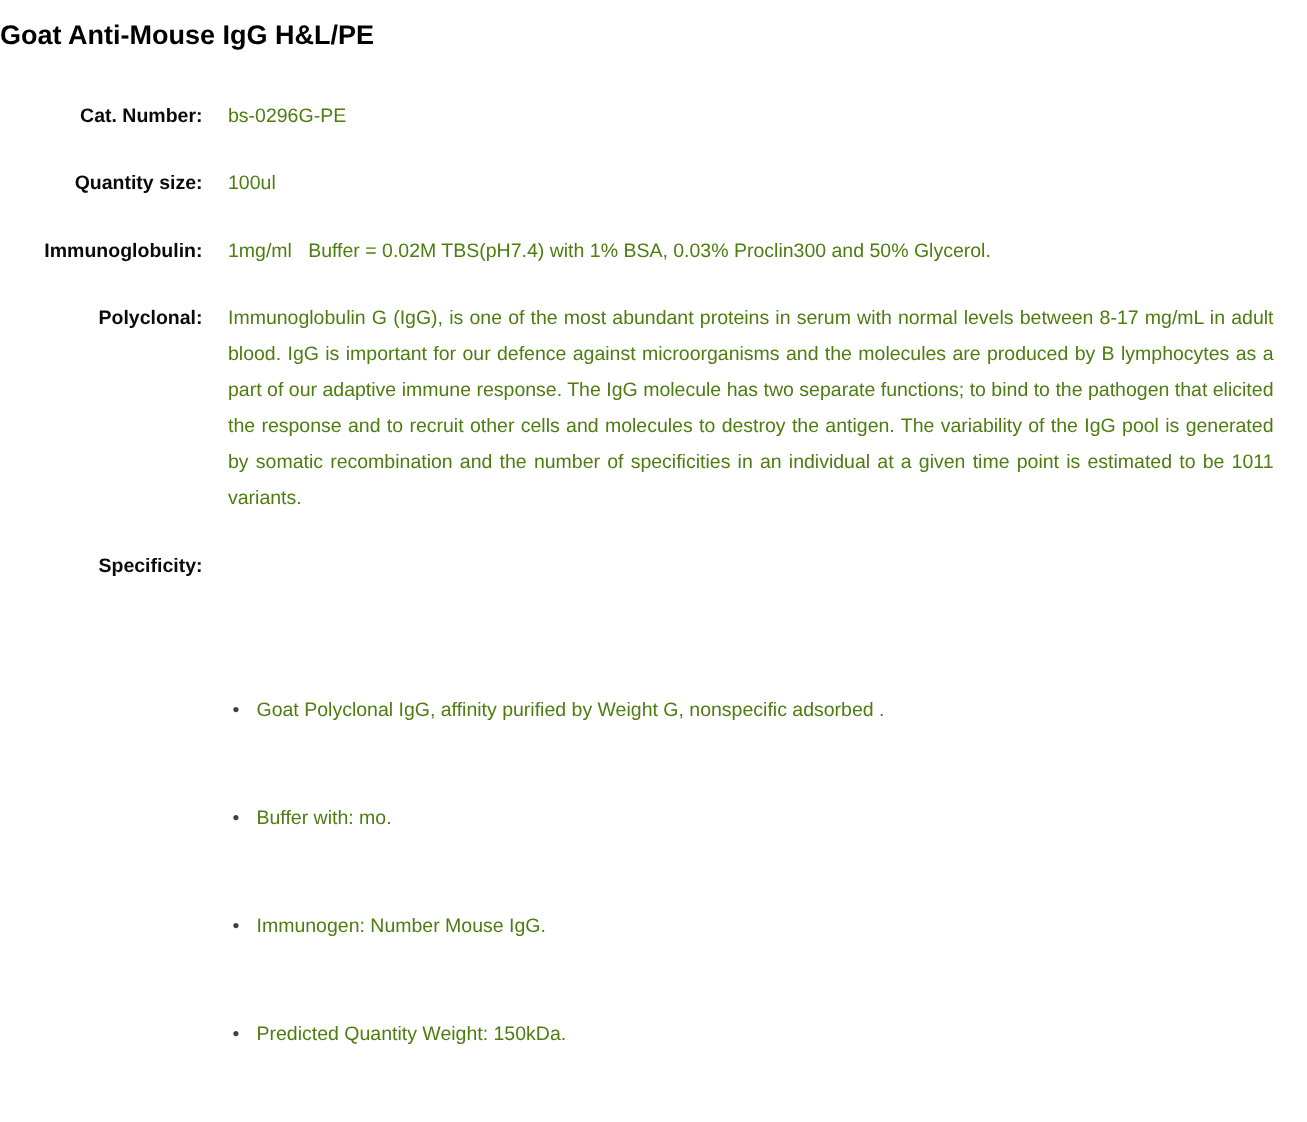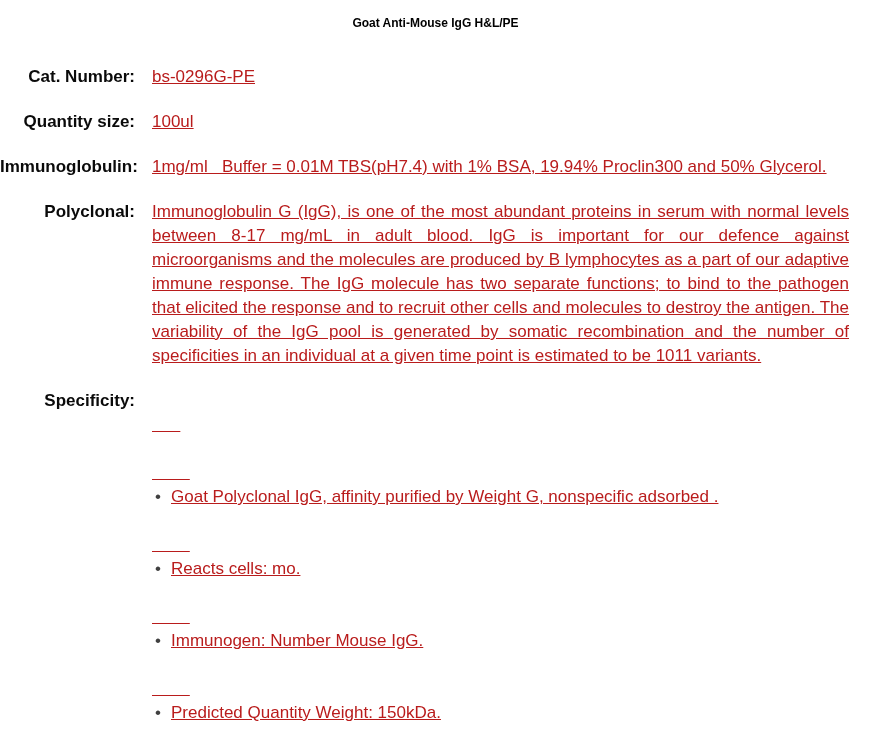--- a/index.html
+++ b/index.html
@@ -6,46 +6,45 @@
   body {
     width: 871px;
     height: 748px;
     background: #ffffff;
     font-family: "Liberation Sans", "DejaVu Sans", sans-serif;
     overflow: hidden;
   }
   .page { padding-top: 9px; }
   .doc-title {
     margin: 0 0 28px 0;
-    text-align: center;
-    font-size: 12px;
+    text-align: left;
+    font-size: 18px;
     line-height: 28px;
     font-weight: bold;
     color: #000000;
   }
   .row {
     display: flex;
     align-items: flex-start;
     margin-bottom: 21px;
-    font-size: 17px;
+    font-size: 13px;
     line-height: 24px;
   }
   .row-label {
     width: 135px;
     flex-shrink: 0;
     text-align: right;
     font-weight: bold;
     color: #0a0a0a;
   }
   .row-content {
     margin-left: 17px;
     width: 697px;
-    color: #b91c1c;
+    color: #4d7c0f;
     white-space: pre-wrap;
-    text-decoration: underline;
   }
   .justify {
     text-align: justify;
     white-space: normal;
   }
   ul.bullets {
     margin: 0;
     padding: 0;
     list-style: none;
   }
@@ -73,34 +72,34 @@
     <div class="row-content">bs-0296G-PE</div>
   </div>
 
   <div class="row">
     <div class="row-label">Quantity size:</div>
     <div class="row-content">100ul</div>
   </div>
 
   <div class="row">
     <div class="row-label">Immunoglobulin:</div>
-    <div class="row-content">1mg/ml   Buffer = 0.01M TBS(pH7.4) with 1% BSA, 19.94% Proclin300 and 50% Glycerol.</div>
+    <div class="row-content">1mg/ml   Buffer = 0.02M TBS(pH7.4) with 1% BSA, 0.03% Proclin300 and 50% Glycerol.</div>
   </div>
 
   <div class="row">
     <div class="row-label">Polyclonal:</div>
     <div class="row-content justify">Immunoglobulin G (IgG), is one of the most abundant proteins in serum with normal levels between 8-17 mg/mL in adult blood. IgG is important for our defence against microorganisms and the molecules are produced by B lymphocytes as a part of our adaptive immune response. The IgG molecule has two separate functions; to bind to the pathogen that elicited the response and to recruit other cells and molecules to destroy the antigen. The variability of the IgG pool is generated by somatic recombination and the number of specificities in an individual at a given time point is estimated to be 1011 variants.</div>
   </div>
 
 
   <div class="row">
     <div class="row-label">Specificity:</div>
     <div class="row-content">
       <ul class="bullets">
         <li>Goat Polyclonal IgG, affinity purified by Weight G, nonspecific adsorbed .</li>
-        <li>Reacts cells: mo.</li>
+        <li>Buffer with: mo.</li>
         <li>Immunogen: Number Mouse IgG.</li>
         <li>Predicted Quantity Weight: 150kDa.</li>
       </ul>
     </div>
   </div>
 
 </div>
 
 </body></html>

